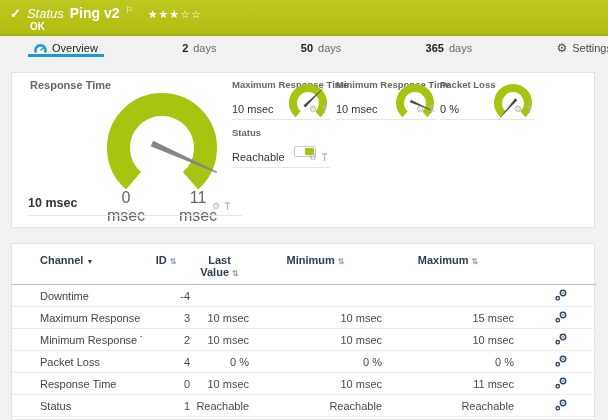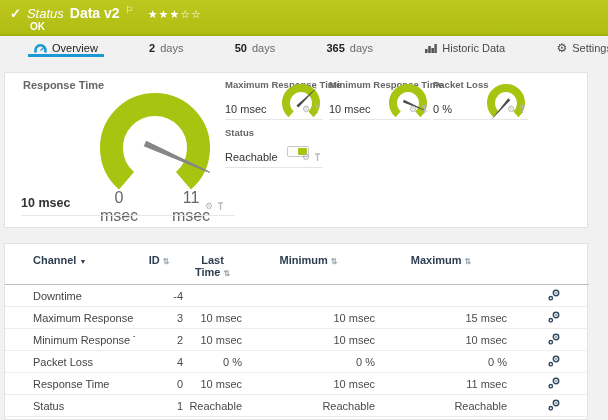--- a/index.html
+++ b/index.html
@@ -21,21 +21,21 @@
   .tabbar { position:absolute; left:28px; top:42px; width:590px; height:26px;
     display:flex; justify-content:space-between; align-items:flex-start; }
   .tab { display:flex; align-items:center; gap:5px; font-size:11px; color:#4a4a4a;
     padding:0 6px; border-bottom:3px solid transparent; cursor:pointer; white-space:nowrap; }
   .tab.sel { border-bottom-color:#1b9ad2; color:#222; }
   .tab b { color:#222; }
   .tab .days { color:#6b6b6b; }
   .tgear { font-size:12px; color:#4a4a4a; line-height:1; }
 
   
-  .panel { position:absolute; left:4px; background:#fff; border:1px solid #e2e2e2; }
+  .panel { position:absolute; left:11px; background:#fff; border:1px solid #e2e2e2; }
   .gpanel { top:72px; width:584px; height:156px; }
   .tpanel { top:243px; width:584px; height:177px; }
 
   
   .gtitle { position:absolute; font-size:11px; font-weight:bold; color:#666; }
   .scale-label { position:absolute; top:116px; font-size:16px; color:#666; text-align:center; }
   .main-value { position:absolute; left:16px; top:123px; font-size:12.5px; font-weight:bold; color:#333; }
   .cell-line { position:absolute; height:1px; background:#e6e6e6; }
   .mini-icons { position:absolute; display:flex; align-items:center; gap:4px; color:#b5b5b5; }
   .gear-sm { font-size:9px; line-height:1; color:#b5b5b5; }
@@ -67,21 +67,21 @@
   .sortsel { font-size:7px; color:#2d3e50; margin-left:3px; }
   .wrench { cursor:pointer; display:inline-block; margin-left:12px; }
 </style>
 </head>
 <body>
 
 <div class="sensor-bar">
   <div class="sensor-line">
     <span class="check">✓</span>
     <span class="kind">Status</span>
-    <span class="sname">Data v2</span>
+    <span class="sname">Ping v2</span>
     <span class="flag">⚐</span>
     <span class="stars">★★★☆☆</span>
   </div>
   <div class="okrow">OK</div>
 </div>
 
 <div class="tabbar">
   <div class="tab sel">
     <svg width="13" height="11" viewBox="0 0 13 11">
       <path d="M2 9.5 A5 5 0 1 1 11 9.5" fill="none" stroke="#1d9bd4" stroke-width="2.6"></path>
@@ -93,29 +93,20 @@
     <b>2</b>
     <span class="days">days</span>
   </div>
   <div class="tab">
     <b>50</b>
     <span class="days">days</span>
   </div>
   <div class="tab">
     <b>365</b>
     <span class="days">days</span>
-  </div>
-  <div class="tab">
-    <svg width="13" height="10" viewBox="0 0 13 10">
-      <rect x="1" y="6" width="2.6" height="4" fill="#555"></rect>
-      <rect x="4.2" y="3" width="2.6" height="7" fill="#555"></rect>
-      <rect x="7.4" y="5" width="2.6" height="5" fill="#555"></rect>
-      <rect x="10.4" y="1" width="2.4" height="9" fill="#555"></rect>
-    </svg>
-    <span>Historic Data</span>
   </div>
   <div class="tab">
     <span class="tgear">⚙</span>
     <span>Settings</span>
   </div>
 </div>
 
 <div class="panel gpanel">
 
   <div class="gtitle" style="left:18px; top:6px;">Response Time</div>
@@ -211,21 +202,21 @@
     </colgroup>
     <thead>
       <tr>
         <th class="ch">
           <span>Channel</span><span class="sortsel">▼</span>
         </th>
         <th>
           <span>ID</span><span class="sort">⇅</span>
         </th>
         <th>
-          <span>Last Time</span><span class="sort">⇅</span>
+          <span>Last Value</span><span class="sort">⇅</span>
         </th>
         <th>
           <span>Minimum</span><span class="sort">⇅</span>
         </th>
         <th>
           <span>Maximum</span><span class="sort">⇅</span>
         </th>
         <th></th>
       </tr>
     </thead>

